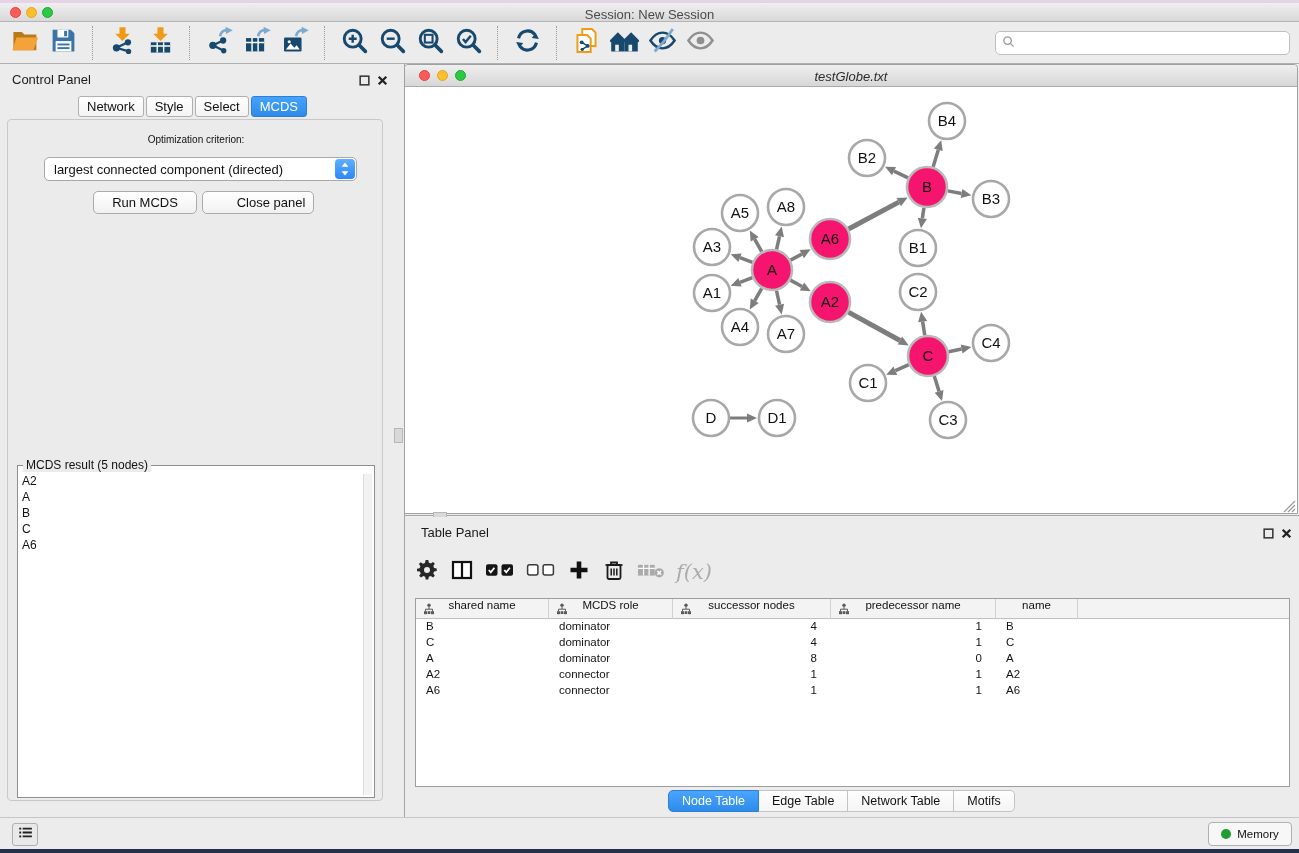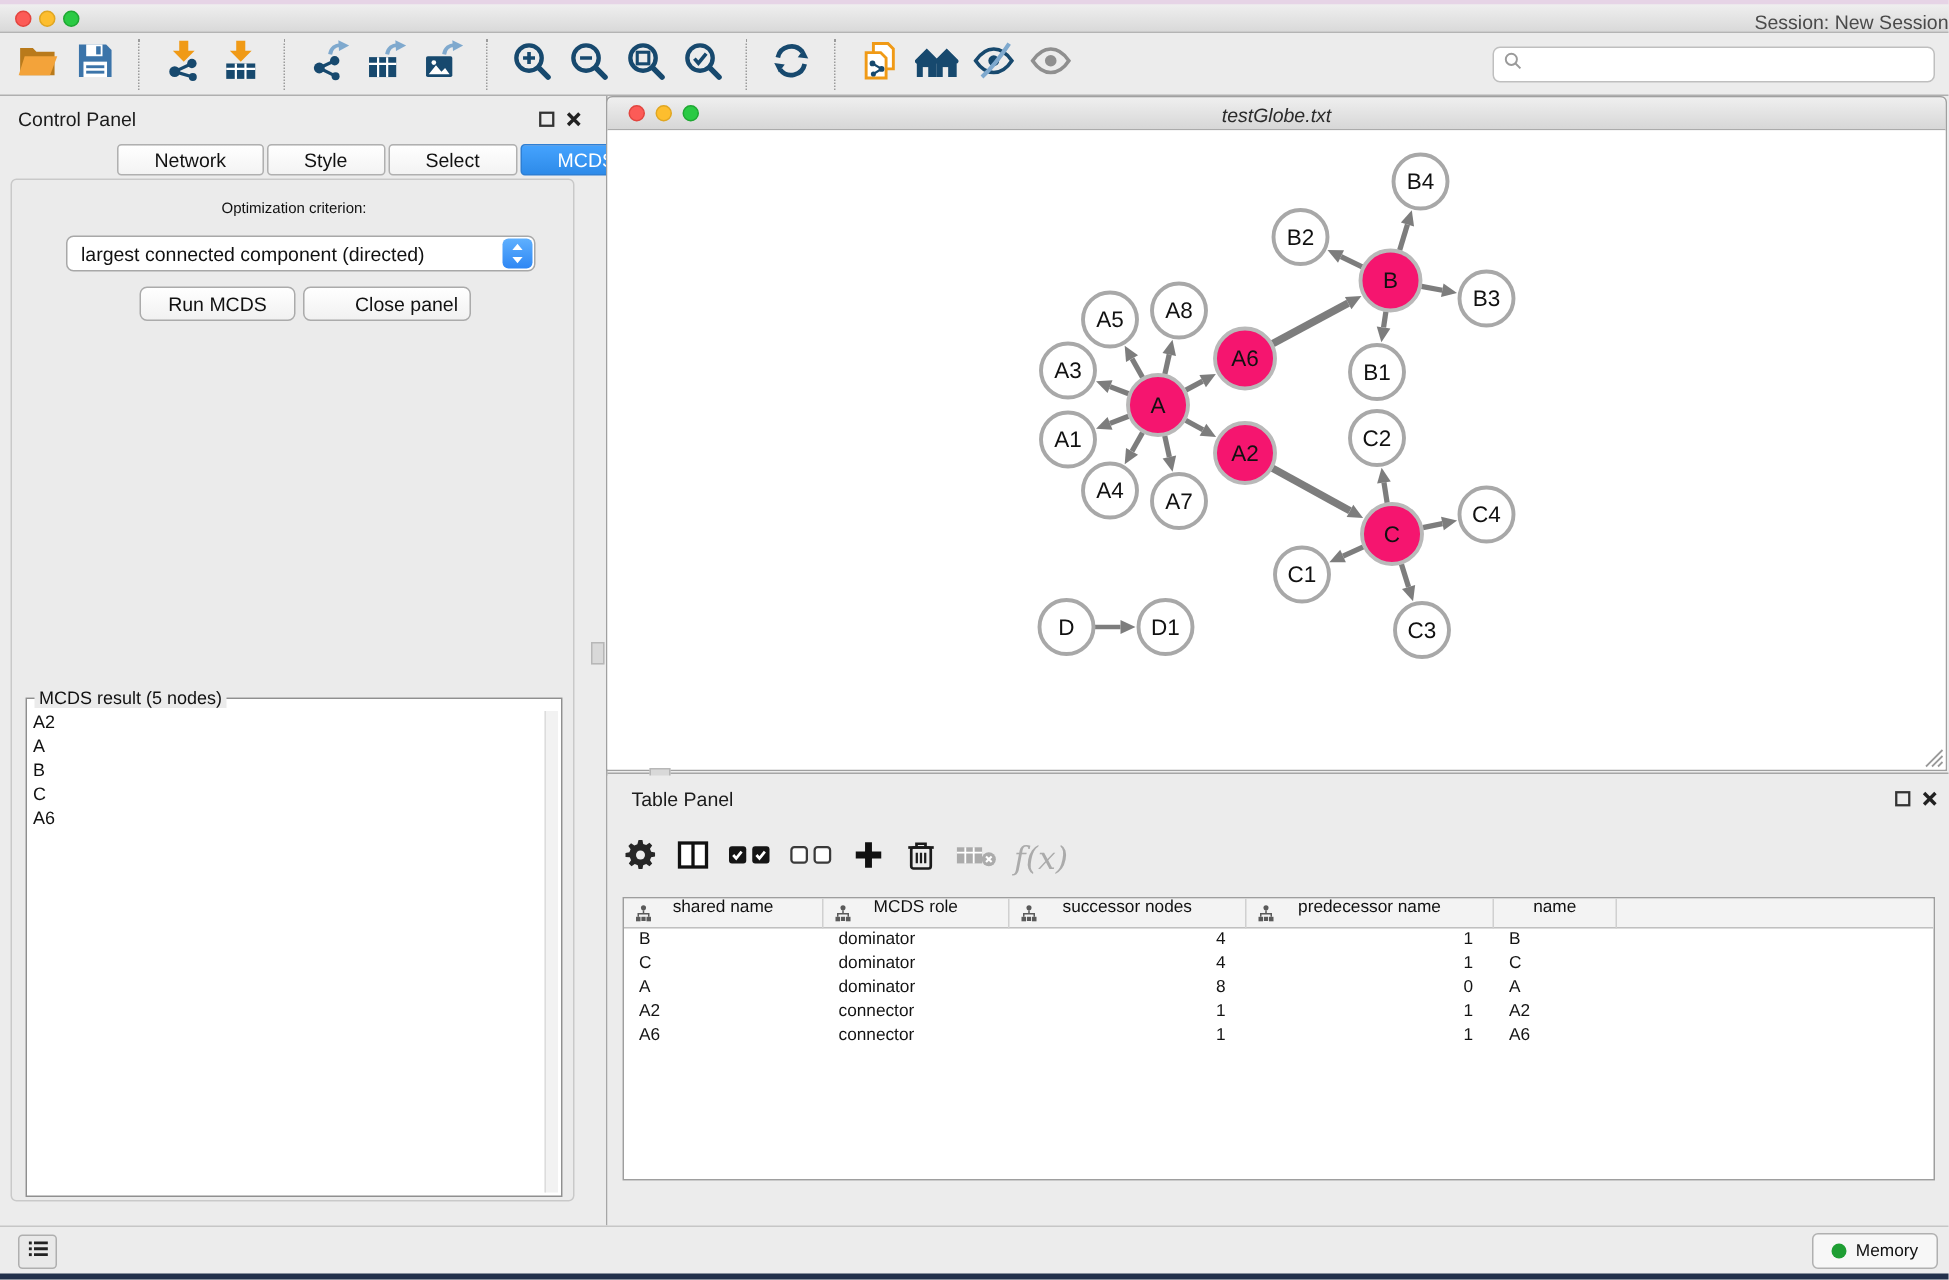--- a/index.html
+++ b/index.html
@@ -8,21 +8,21 @@
   .abs { position:absolute; }
 
   
   #wall-top { left:0; top:0; width:1299px; height:3px; background:#E6D4E6; }
   #titlebar { left:0; top:3px; width:1299px; height:19px;
     background:linear-gradient(#EFEFEF,#D9D9D9); border-bottom:1px solid #B4B4B4; }
   .tl { width:11px; height:11px; border-radius:50%; top:4px; }
   .tl.red { background:#FC5B57; border:1px solid #E2453F; }
   .tl.yel { background:#FDBE2E; border:1px solid #E0A621; }
   .tl.grn { background:#2ACA44; border:1px solid #1FA833; }
-  #win-title { left:0; right:0; top:4px; text-align:right; font-size:13px; color:#4A4A4A; }
+  #win-title { left:0; right:0; top:4px; text-align:center; font-size:13px; color:#4A4A4A; }
 
   #toolbar { left:0; top:22px; width:1299px; height:42px; background:#ECECEC;
     border-bottom:1px solid #AFAFAF; display:flex; align-items:center; padding-left:6px; }
   .tb-btn { width:38px; height:36px; display:flex; align-items:center; justify-content:center; }
   .tb-btn svg { width:29px; height:29px; }
   .tb-sep { width:1px; height:34px; margin:0 10px; border-left:1px dotted #9B9B9B; }
   #search-box { right:9px; top:31px; width:295px; height:24px; background:#fff;
     border:1px solid #BFBFBF; border-radius:5px; display:flex; align-items:center; padding-left:6px; }
   #search-box svg { width:13px; height:13px; }
   #search-input { border:none; outline:none; flex:1; font-size:13px; background:transparent; height:20px; margin-left:4px;}
@@ -30,21 +30,21 @@
   
   #main { left:0; top:64px; width:1299px; height:753px; background:#ECECEC; }
 
   
   #control-panel { left:0; top:0; width:390px; height:753px; }
   .panel-title { font-size:13px; color:#1B1B1B; }
   #cp-title { left:12px; top:8px; }
   .mini-ic { width:13px; height:13px; cursor:pointer; }
   #cp-float { left:358px; top:9px; } #cp-close { left:376px; top:9px; }
   #cp-tabs { left:78px; top:32px; display:flex; gap:2px; }
-  .tab-btn { height:21px; padding:0 24px; font-size:13px; background:linear-gradient(#FFFFFF,#F3F3F3);
+  .tab-btn { height:21px; padding:0 8px; font-size:13px; background:linear-gradient(#FFFFFF,#F3F3F3);
     border:1px solid #B0B0B0; border-radius:3px; display:flex; align-items:center; color:#111; }
   .tab-btn.active { background:linear-gradient(#45A3FE,#2E8BE9); border-color:#2E7FD4; color:#fff; }
   #cp-content { left:7px; top:55px; width:376px; height:682px; background:#EBEBEB;
     border:1px solid #C9C9C9; border-radius:4px; }
   #opt-label { left:0; width:376px; top:14px; text-align:center; font-size:10px; color:#111; }
   #criterion { left:36px; top:37px; width:313px; height:24px; background:#fff; border:1px solid #A8A8A8;
     border-radius:5px; font-size:13px; color:#111; display:flex; align-items:center; padding-left:9px; }
   #criterion .cap { position:absolute; right:1px; top:1px; width:20px; height:20px; border-radius:4px;
     background:linear-gradient(#5FB0FE,#2E87F4); }
   #criterion .cap svg { width:20px; height:20px; }
@@ -595,20 +595,26 @@
           </div>
           <div class="tr">
             <div class="td" style="width: 133px; text-align: left; padding: 1px 0px 0px 10px;">A6</div>
             <div class="td" style="width: 124px; text-align: left; padding: 1px 0px 0px 10px;">connector</div>
             <div class="td" style="width: 158px; text-align: right; padding: 1px 14px 0px 0px;">1</div>
             <div class="td" style="width: 165px; text-align: right; padding: 1px 14px 0px 0px;">1</div>
             <div class="td" style="width: 82px; text-align: left; padding: 1px 0px 0px 10px;">A6</div>
           </div>
         </div>
     </div>
+    <div id="tp-tabs" class="abs">
+        <div class="tp-tab active">Node Table</div>
+        <div class="tp-tab">Edge Table</div>
+        <div class="tp-tab">Network Table</div>
+        <div class="tp-tab">Motifs</div>
+      </div>
   </div>
 </div>
 
 <div id="statusbar" class="abs">
   <div id="list-btn" class="abs">
     <span><svg viewBox="0 0 24 24">
           <path d="M8 6.5h13M8 12h13M8 17.5h13" stroke="#222" stroke-width="2.6"></path>
           <rect x="3.2" y="5.2" width="2.7" height="2.7" fill="#222"></rect>
           <rect x="3.2" y="10.7" width="2.7" height="2.7" fill="#222"></rect>
           <rect x="3.2" y="16.2" width="2.7" height="2.7" fill="#222"></rect>

